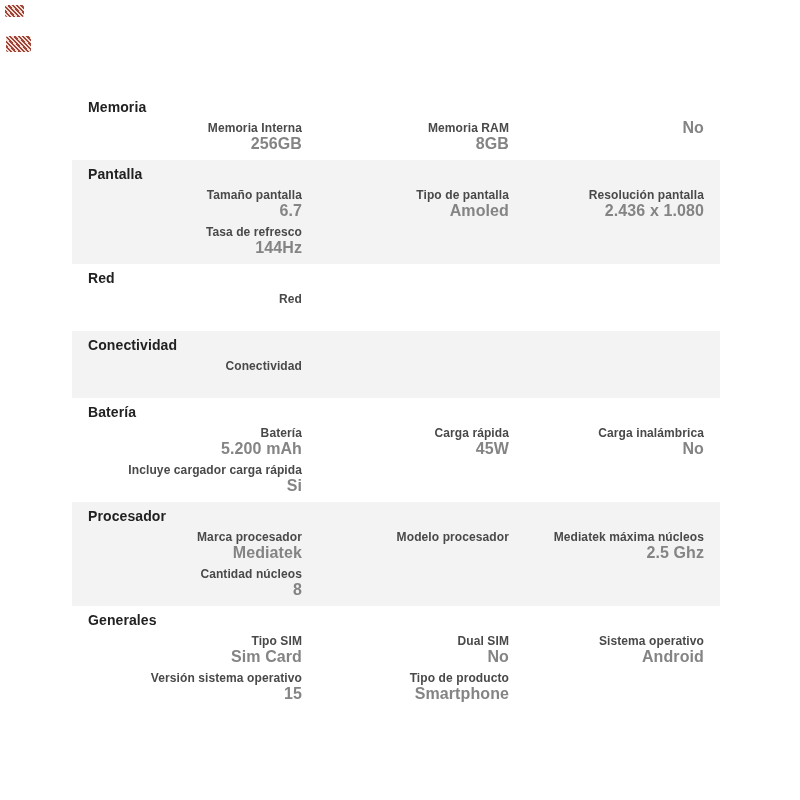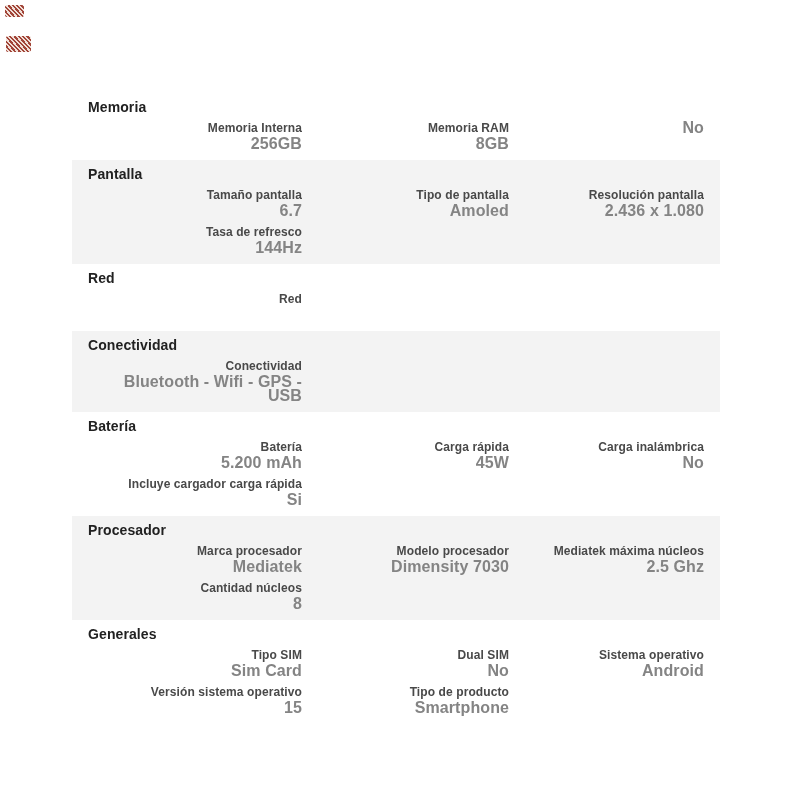--- a/index.html
+++ b/index.html
@@ -143,21 +143,20 @@
     <div class="spec-label">Red</div>
   </div>
 </div>
   </section>
 
   <section class="spec-section gray">
     <h3 class="section-title">Conectividad</h3>
     <div class="items-grid">
   <div class="spec-item">
     <div class="spec-label">Conectividad</div>
-    <div class="spec-value">Bluetooth - Wifi - GPS - USB</div>
   </div>
 </div>
   </section>
 
   <section class="spec-section white">
     <h3 class="section-title">Batería</h3>
     <div class="items-grid">
   <div class="spec-item">
     <div class="spec-label">Batería</div>
     <div class="spec-value">5.200 mAh</div>
@@ -183,21 +182,20 @@
   <section class="spec-section gray">
     <h3 class="section-title">Procesador</h3>
     <div class="items-grid">
   <div class="spec-item">
     <div class="spec-label">Marca procesador</div>
     <div class="spec-value">Mediatek</div>
   </div>
 
   <div class="spec-item">
     <div class="spec-label">Modelo procesador</div>
-    <div class="spec-value">Dimensity 7030</div>
   </div>
 
   <div class="spec-item">
     <div class="spec-label">Mediatek máxima núcleos</div>
     <div class="spec-value">2.5 Ghz</div>
   </div>
 
   <div class="spec-item">
     <div class="spec-label">Cantidad núcleos</div>
     <div class="spec-value">8</div>

